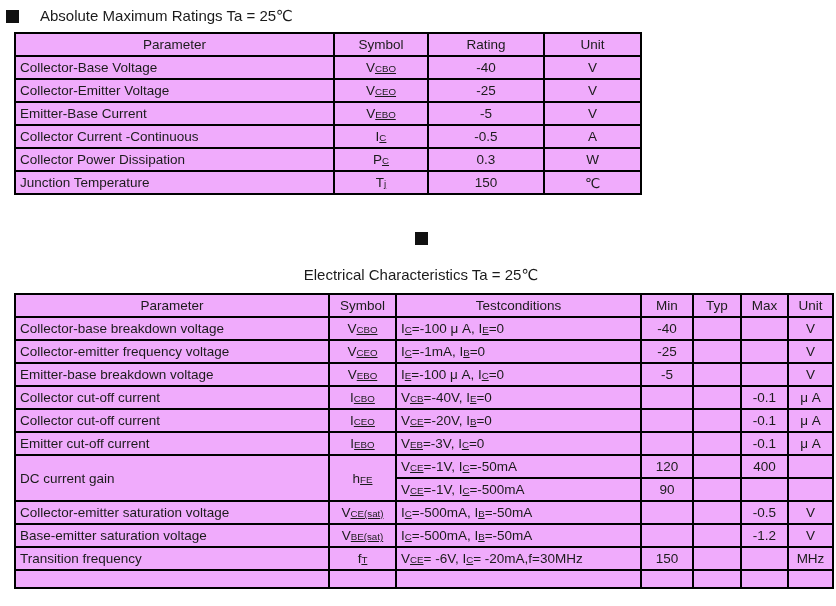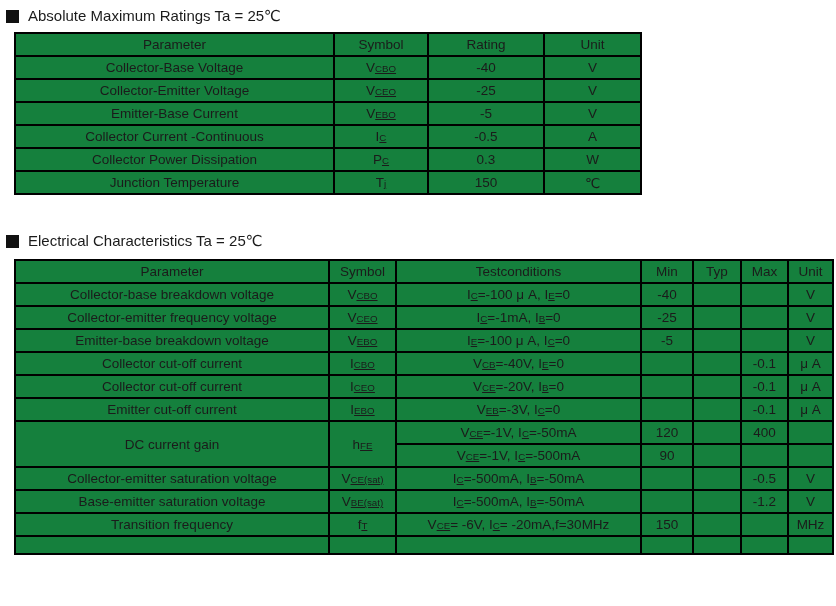--- a/index.html
+++ b/index.html
@@ -7,55 +7,55 @@
     margin: 0; padding: 0;
     width: 836px; height: 606px;
     overflow: hidden;
     background: #ffffff;
     color: #1b1b1b;
     font-family: "Liberation Sans", "DejaVu Sans", sans-serif;
   }
   .section-title {
     display: flex;
     align-items: center;
-    gap: 9px;
+    gap: 21px;
     font-size: 15px;
     font-weight: 400;
     margin: 0 0 0 6px;
     color: #1b1b1b;
   }
   .bullet {
     width: 13px; height: 13px;
     background: #111111;
     display: inline-block;
     flex: 0 0 auto;
   }
   #title-abs { padding-top: 7px; }
-  #title-ec  { margin-top: 37px; }
+  #title-ec  { margin-top: 37px; flex-direction: column; }
 
   table {
     border-collapse: collapse;
     table-layout: fixed;
-    background: #15803d;
+    background: #f0abfc;
   }
   #abs-table { margin: 7px 0 0 14px; width: 626px; }
   #ec-table  { margin: 9px 0 0 14px; width: 818px; }
 
   th, td {
     border: 2px solid #000000;
     height: 23px;
     padding: 0 4px;
     font-size: 13.5px;
     font-weight: 400;
     white-space: nowrap;
     overflow: hidden;
     vertical-align: middle;
     text-align: center;
   }
-  td.left { text-align: center; }
+  td.left { text-align: left; }
   .sub { font-size: 0.72em; text-decoration: underline; }
   td.partial { height: 18px; }
 </style>
 </head>
 <body>
 
 <main>
 
   <section>
     <h2 class="section-title" id="title-abs">

